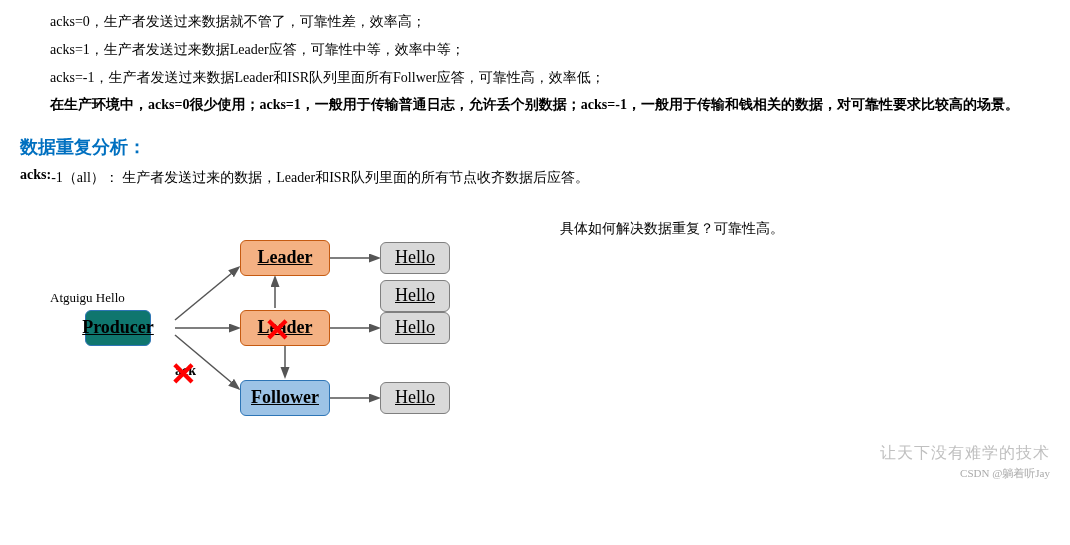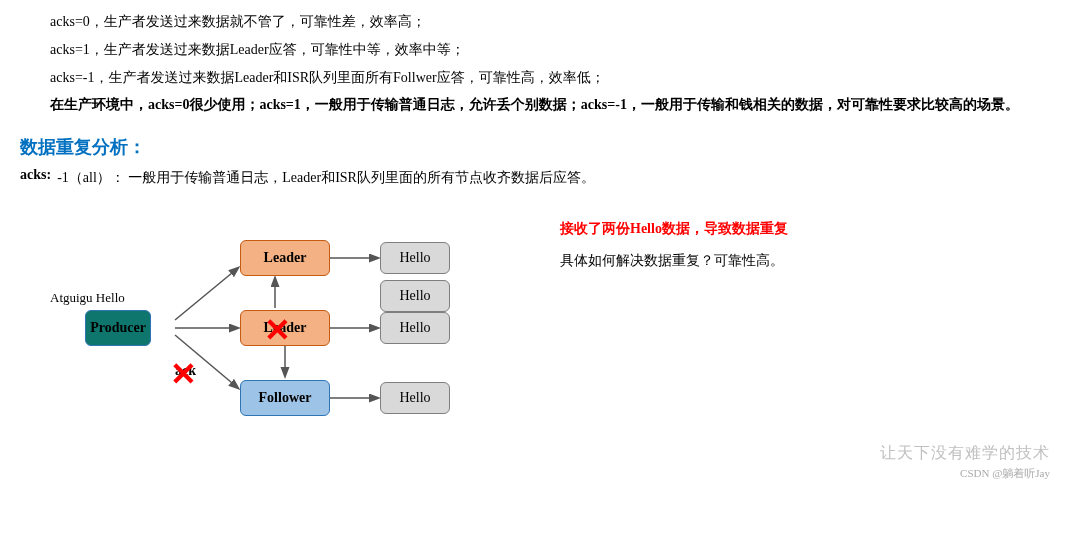--- a/index.html
+++ b/index.html
@@ -46,21 +46,20 @@
     .acks-label {
       font-weight: bold;
       font-size: 14px;
       color: #000;
     }
 
     .acks-line {
       display: flex;
       align-items: flex-start;
       margin-bottom: 10px;
-      gap: 6px;
     }
 
     .acks-desc {
       font-size: 14px;
       line-height: 1.6;
     }
 
     
     .diagram-container {
       display: flex;
@@ -79,22 +78,23 @@
       padding-left: 20px;
       padding-top: 20px;
     }
 
     .box {
       position: absolute;
       border-radius: 6px;
       display: flex;
       align-items: center;
       justify-content: center;
-      font-size: 14px;
-      font-weight: bold;
+      font-size: 18px;
+      font-weight: bold;
+      text-decoration: underline;
     }
 
     .box-producer {
       background: #0f766e;
       border: 1.5px solid #2e75b6;
       width: 66px;
       height: 36px;
       left: 65px;
       top: 110px;
       color: #000;
@@ -219,21 +219,21 @@
   </div>
 </div>
 
 <div class="data-dup-section">
   <div class="section-title">数据重复分析：</div>
 
   <div class="acks-line">
     <span class="acks-label">acks:</span>
     <span class="acks-desc">
       <span>-1（all）：</span>
-      <span>一般用于传输普通日志，Leader和ISR队列里面的所有节点收齐数据后应答。</span>
+      <span>生产者发送过来的数据，Leader和ISR队列里面的所有节点收齐数据后应答。</span>
     </span>
   </div>
 
   <div class="diagram-container">
     <div class="diagram-left">
 
       <div class="atguigu-label">Atguigu Hello</div>
 
       <svg class="diagram-svg">
         <defs>
@@ -291,21 +291,20 @@
       </div>
 
       <div class="ack-label">
         <span>ack</span>
       </div>
       <div class="red-x red-x-ack">✕</div>
 
     </div>
 
     <div class="diagram-right">
-      <div class="right-text1">接收了两份Hello数据，导致数据重复</div>
       <div class="right-text2">具体如何解决数据重复？可靠性高。</div>
     </div>
   </div>
 
   <div class="footer-area">
     <div style="display:flex; justify-content:flex-end; flex-direction:column; align-items:flex-end; margin-top:13px;">
       <span style="font-family:'KaiTi','楷体',serif; font-size:16px; color:#c0c0c0; letter-spacing:1px;">让天下没有难学的技术</span>
       <span style="font-size:11px; color:#aaa; margin-top:2px;">CSDN @躺着听Jay</span>
     </div>
   </div>

